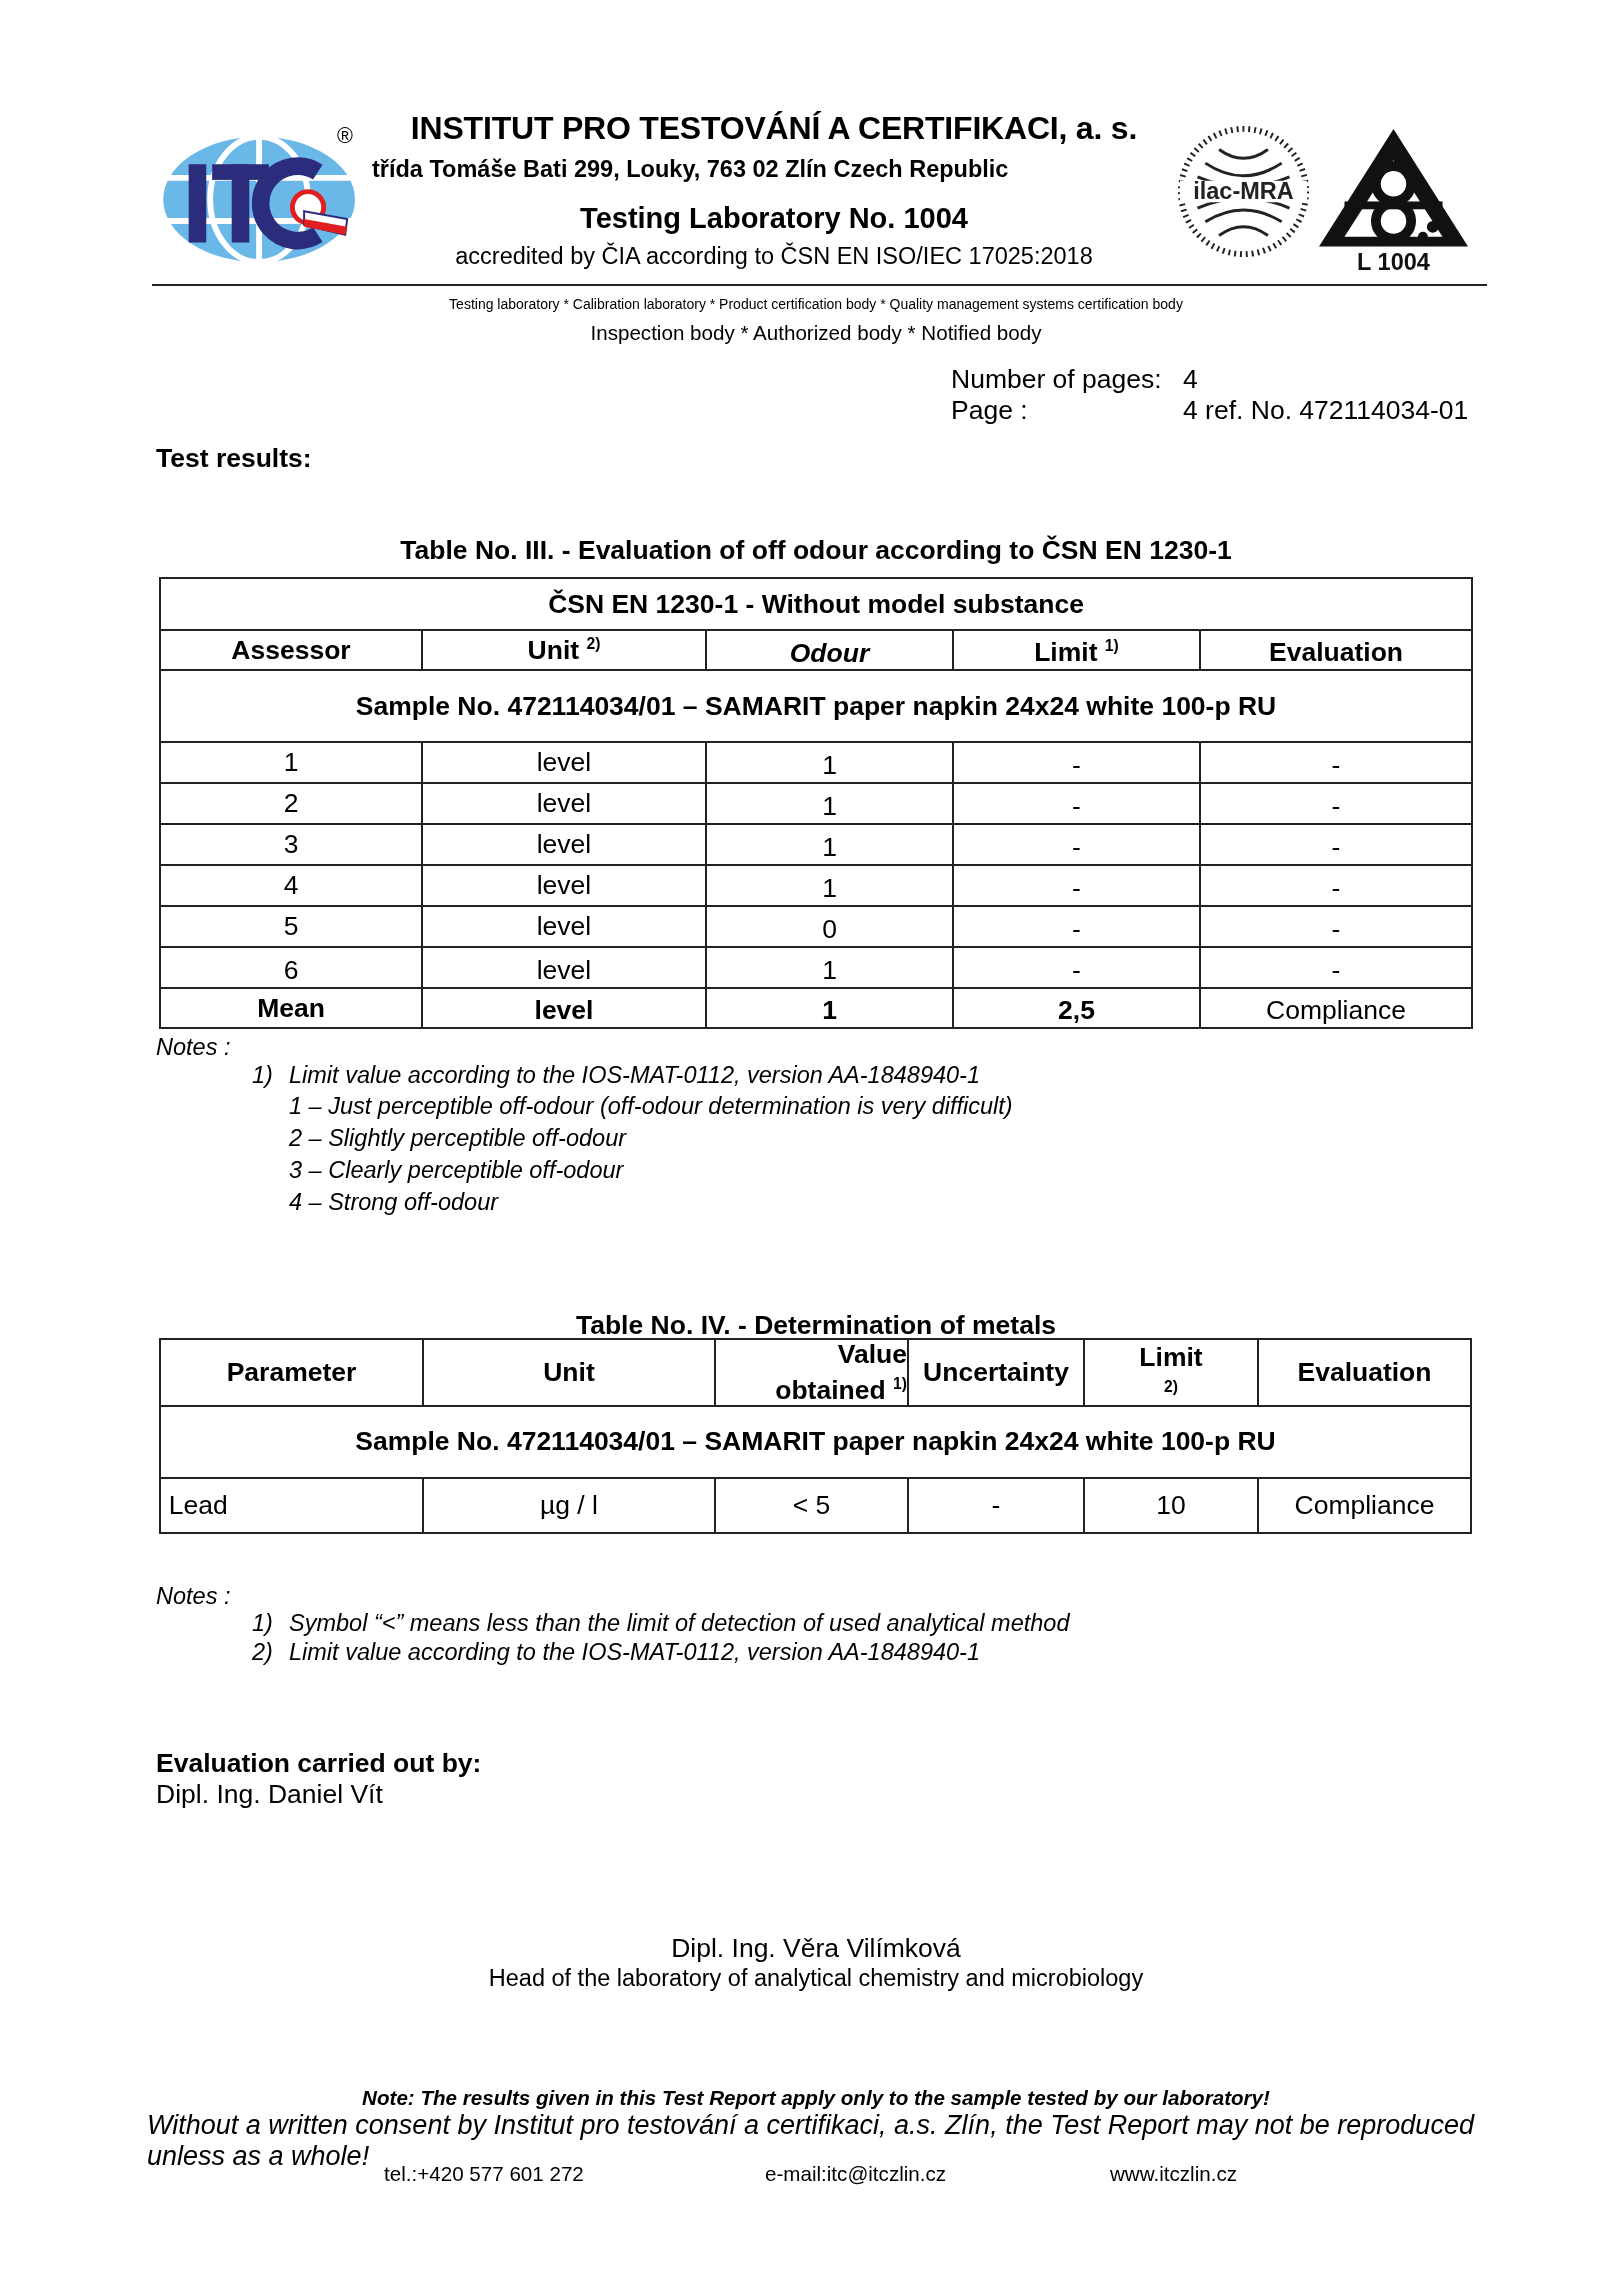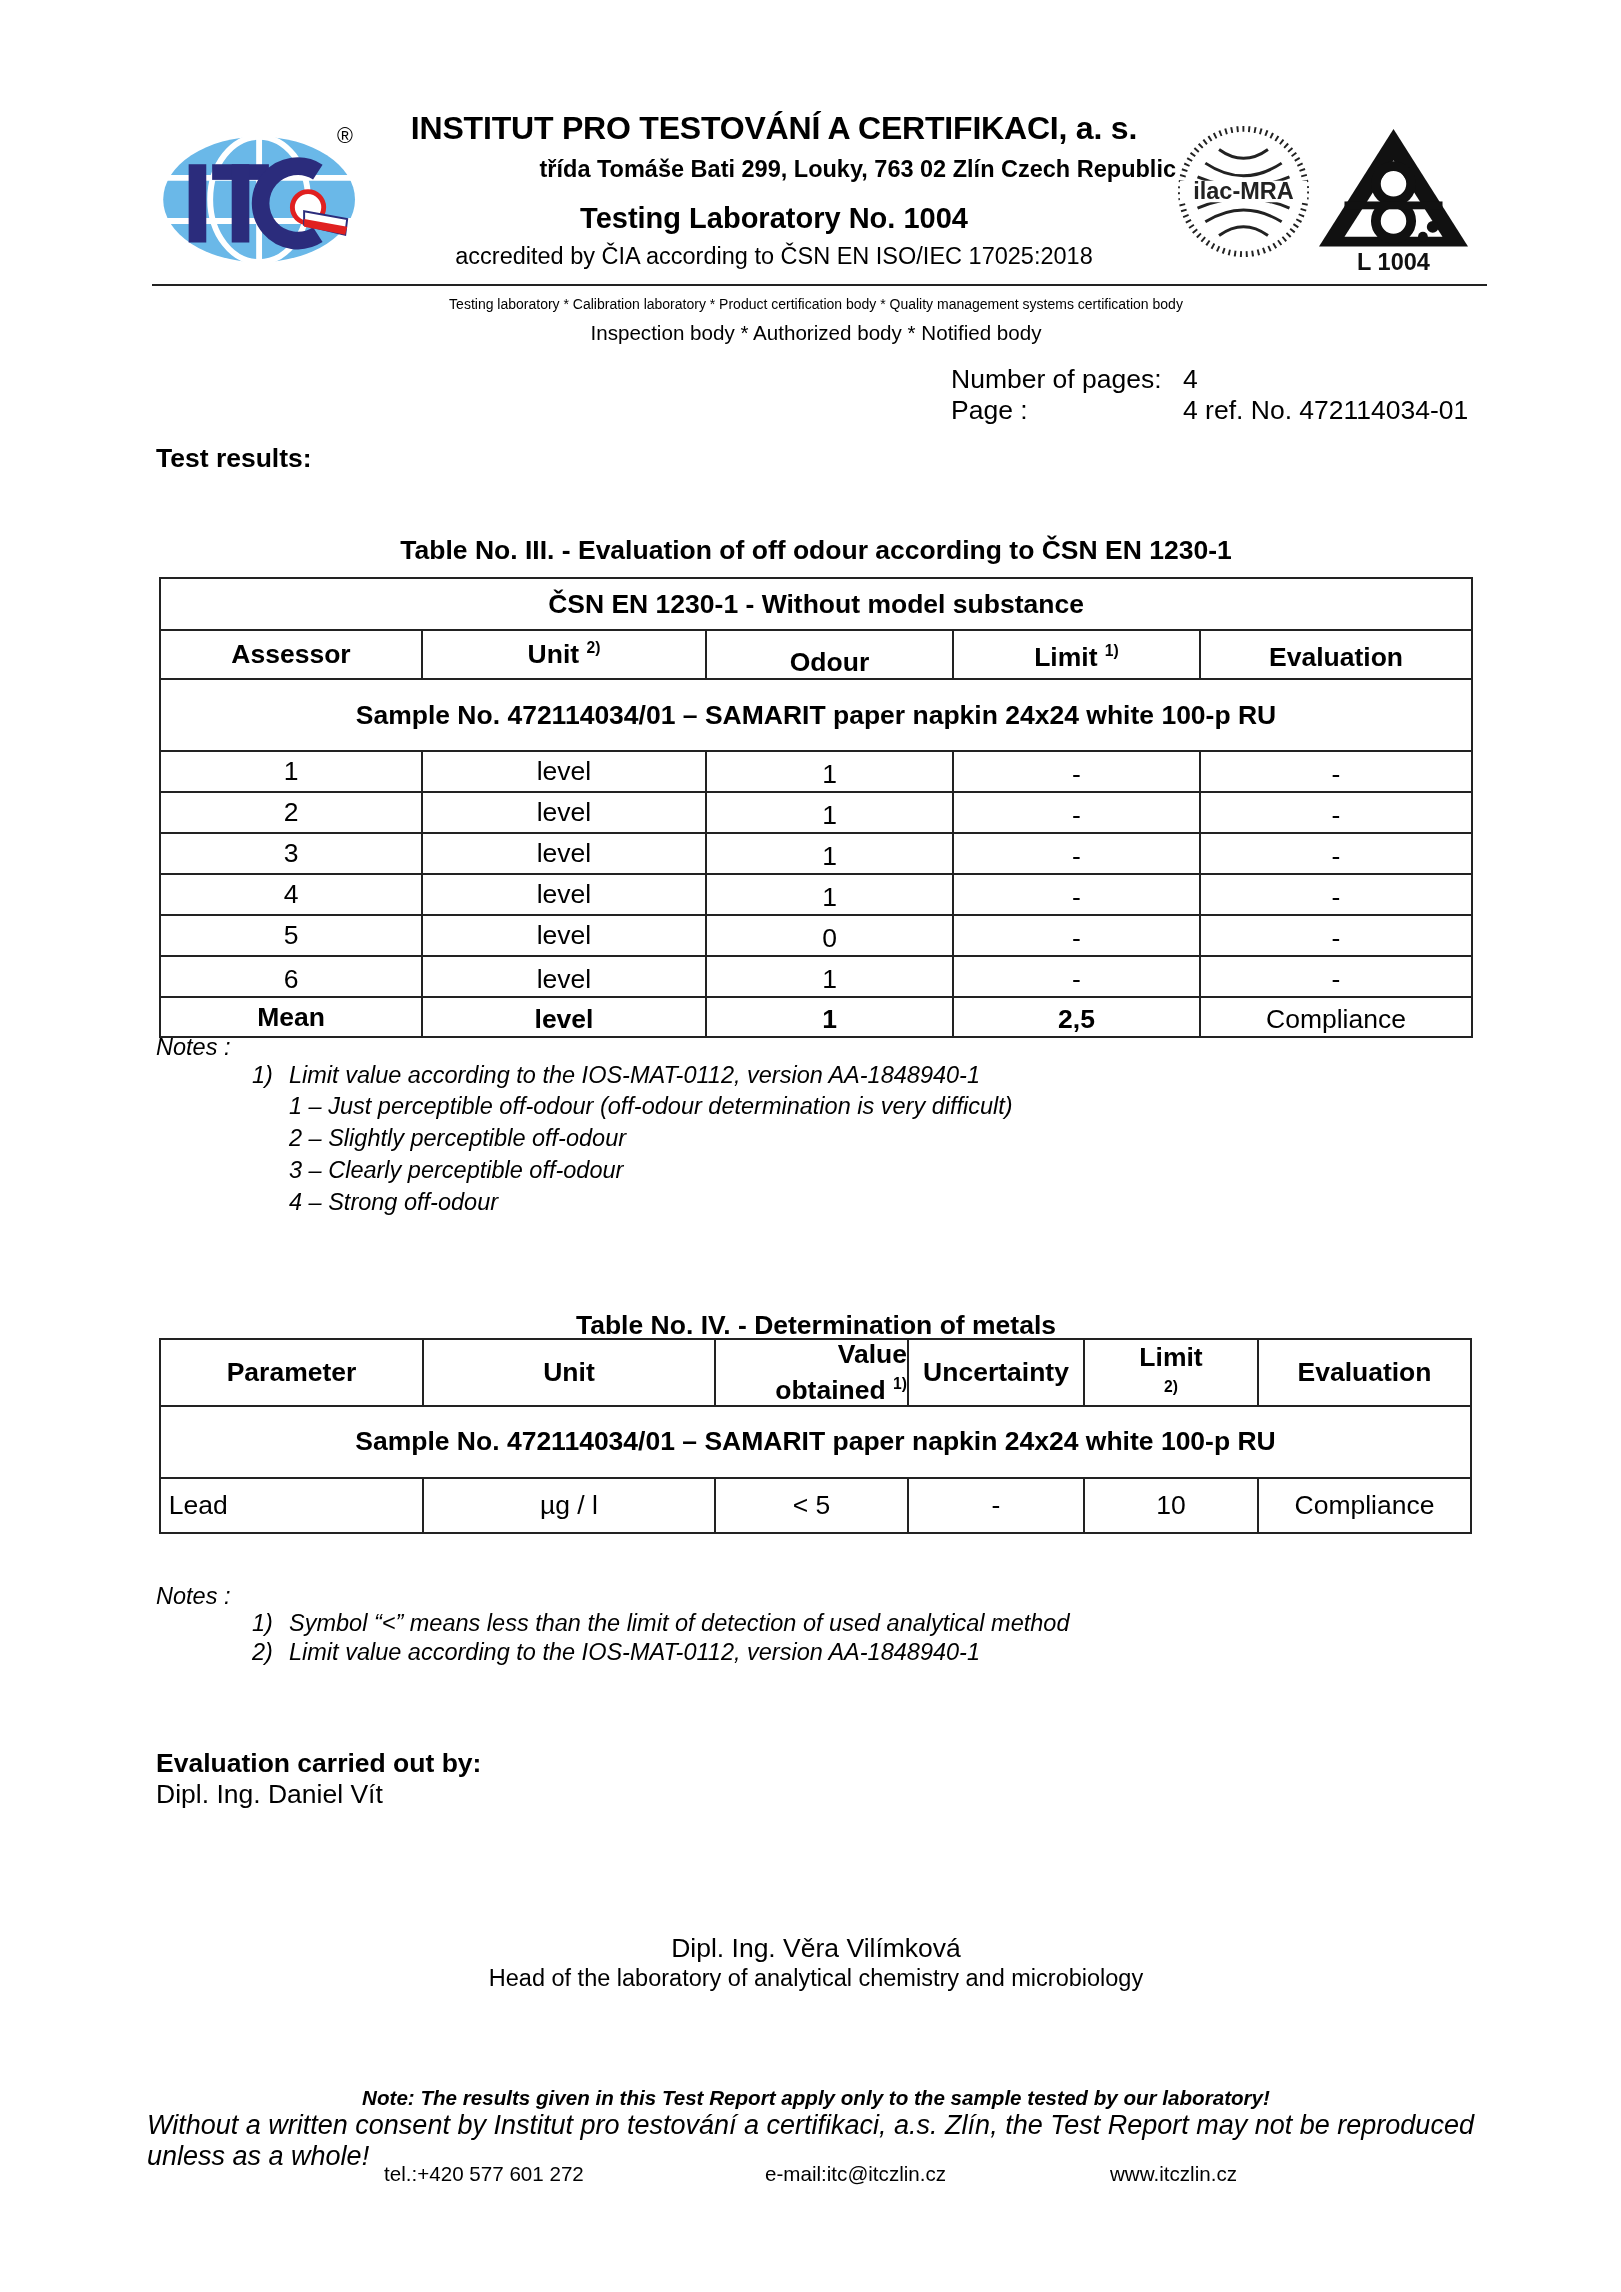--- a/index.html
+++ b/index.html
@@ -3,21 +3,21 @@
 <meta charset="utf-8">
 <style>
   html, body { margin: 0; padding: 0; background: #ffffff; }
   body { width: 1621px; height: 2293px; position: relative; font-family: "Liberation Sans", sans-serif; color: #000; overflow: hidden; }
   .abs { position: absolute; }
   .bold { font-weight: bold; }
 
   
   .logo-itc { left: 161px; top: 129px; width: 206px; height: 137px; }
   .hdr-title { left: 372px; top: 110px; width: 804px; font-size: 32px; font-weight: bold; text-align: center; letter-spacing: -0.2px; }
-  .hdr-addr { left: 372px; top: 156px; width: 804px; font-size: 23.5px; font-weight: bold; text-align: right; }
+  .hdr-addr { left: 372px; top: 156px; width: 804px; font-size: 23.5px; font-weight: bold; text-align: left; }
   .hdr-lab { left: 372px; top: 202px; width: 804px; font-size: 29px; font-weight: bold; text-align: center; }
   .hdr-accr { left: 372px; top: 243px; width: 804px; font-size: 23.5px; text-align: center; }
   .logo-ilac { left: 1176px; top: 124px; width: 135px; height: 135px; }
   .logo-cia { left: 1315px; top: 125px; width: 157px; height: 149px; }
   .hdr-rule { left: 152px; top: 284px; width: 1335px; height: 0; border-top: 2px solid #222; }
   .hdr-sub1 { left: 147px; top: 296px; width: 1338px; font-size: 14px; text-align: center; }
   .hdr-sub2 { left: 147px; top: 321px; width: 1338px; font-size: 20.6px; text-align: center; }
 
   .pages-label { left: 951px; top: 364px; font-size: 26.5px; }
   .pages-value { left: 1183px; top: 364px; font-size: 26.5px; }
@@ -127,21 +127,21 @@
       <col style="width:247px">
       <col style="width:272px">
   </colgroup>
   <tbody>
       <tr style="height:52px;">
     <th colspan="5">ČSN EN 1230-1 - Without model substance</th>
   </tr>
   <tr style="height:40px;">
     <th><span>Assessor</span></th>
     <th><span>Unit</span> <sup class="fn">2)</sup></th>
-    <th style="padding-top:16px;"><span>Odour</span></th>
+    <th style="padding-top:7px;font-style:italic;"><span>Odour</span></th>
     <th style="padding-top:5.9px;"><span>Limit</span> <sup class="fn">1)</sup></th>
     <th style="padding-top:5.9px;"><span>Evaluation</span></th>
   </tr>
   <tr style="height:72px;" class="sample-row">
     <td colspan="5">Sample No. 472114034/01 –  SAMARIT paper napkin 24x24 white 100-p RU</td>
   </tr>
   <tr style="height:41px;">
     <td>1</td>
     <td>level</td>
     <td style="padding-top:5.9px;">1</td>

